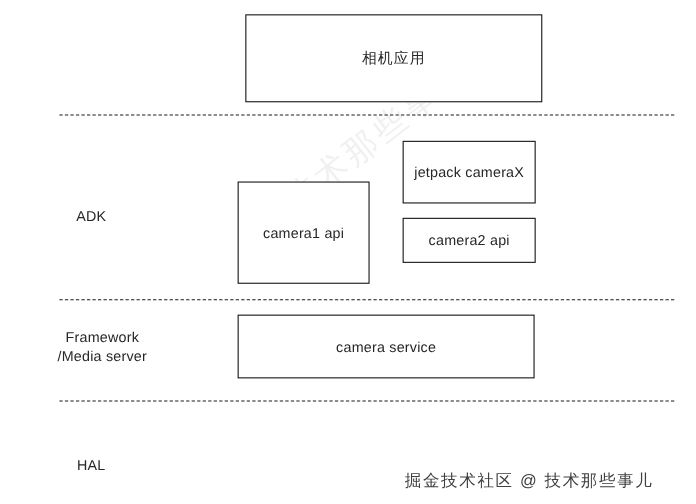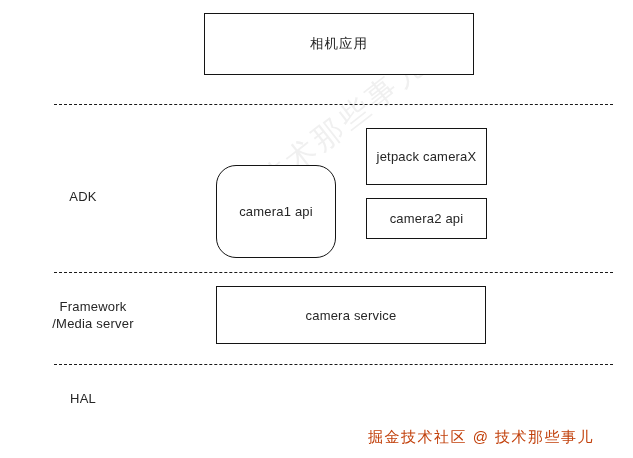--- a/index.html
+++ b/index.html
@@ -46,21 +46,21 @@
     letter-spacing: 1px;
   }
   .divider {
     position: absolute;
     height: 0;
     border-top: 1.4px dashed #1a1a1a;
   }
   .watermark-main {
     position: absolute;
     font-size: 15px;
-    color: #c2410c;
+    color: #404040;
     letter-spacing: 1.5px;
     white-space: nowrap;
     user-select: none;
   }
   .watermark-diagonal {
     position: absolute;
     font-size: 30px;
     color: #f0f0f0;
     letter-spacing: 4px;
     white-space: nowrap;
@@ -76,29 +76,29 @@
 <div id="diagram">
 
   <div class="watermark-diagonal" style="left:250px; top:170px;">技术那些事儿</div>
 
 
   <div class="layer-label" style="left:28px; top:298px; width:130px;">Framework
 /Media server</div>
 
   <div class="layer-label" style="left:28px; top:188px; width:110px;">ADK</div>
 
-  <div class="layer-label" style="left:28px; top:390px; width:110px;">HAL</div>
+  <div class="layer-label" style="left:28px; top:414px; width:110px;">HAL</div>
 
   <div class="divider" style="left:54px; top:104px; width:559px;"></div>
   <div class="divider" style="left:54px; top:272px; width:559px;"></div>
   <div class="divider" style="left:54px; top:364px; width:559px;"></div>
 
-  <div class="node-box cjk" style="left:204px; top:13px; width:270px; height:62px;text-align:center;">相机应用</div>
+  <div class="node-box cjk" style="left:223px; top:13px; width:270px; height:80px;text-align:center;">相机应用</div>
 
-  <div class="node-box" style="left:216px; top:165px; width:120px; height:93px;border-radius:20px;">camera1 api</div>
+  <div class="node-box" style="left:216px; top:165px; width:120px; height:93px;">camera1 api</div>
 
   <div class="node-box" style="left:366px; top:128px; width:121px; height:57px;">jetpack cameraX</div>
 
   <div class="node-box" style="left:366px; top:198px; width:121px; height:41px;">camera2 api</div>
 
   <div class="node-box" style="left:216px; top:286px; width:270px; height:58px;">camera service</div>
 
 
   <div class="watermark-main" style="left:368px; top:428px;">掘金技术社区 @ 技术那些事儿</div>
 

